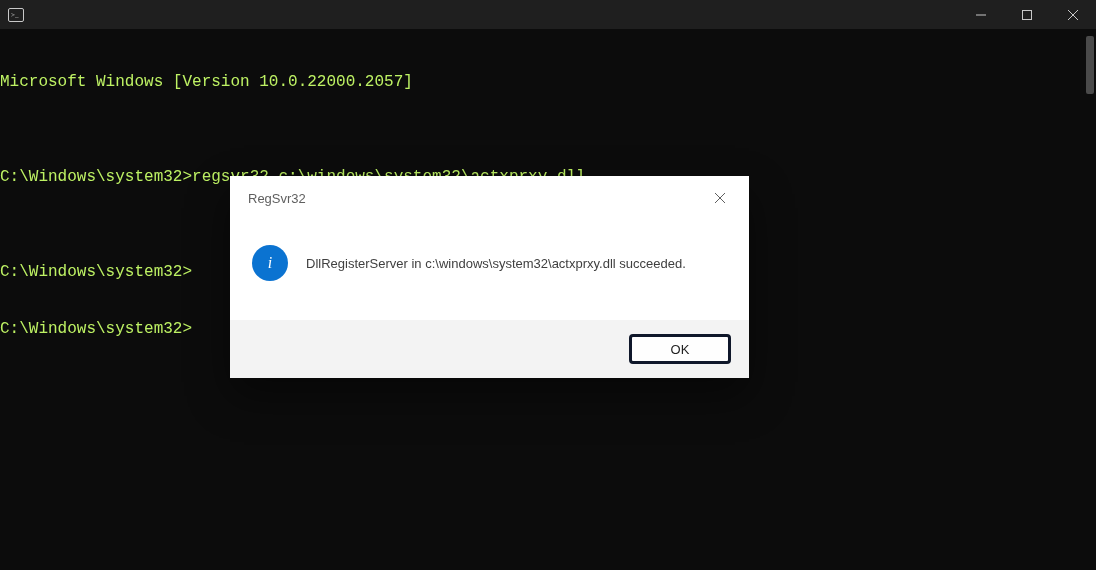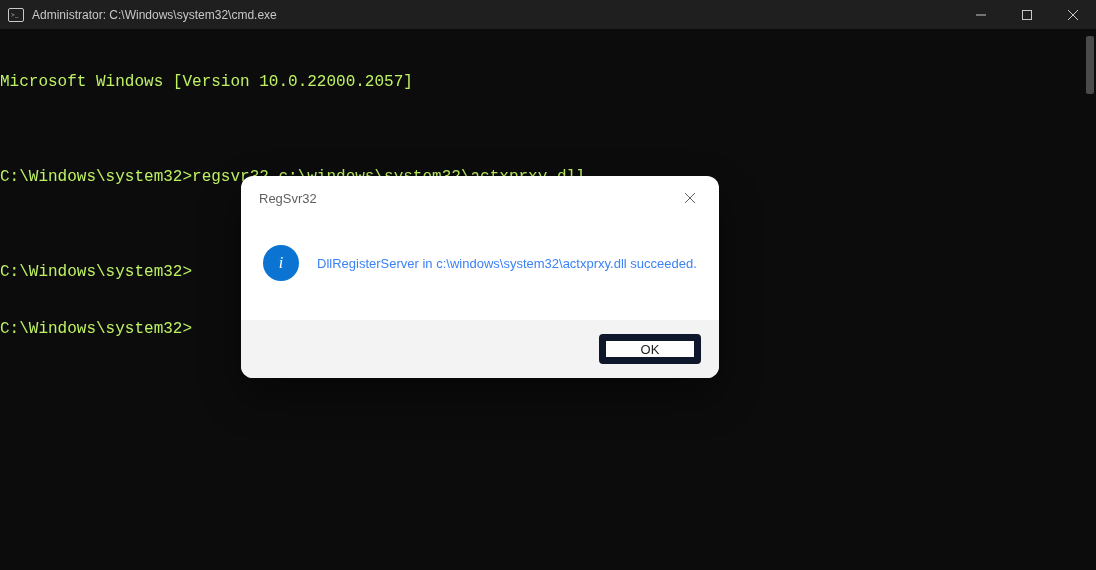--- a/index.html
+++ b/index.html
@@ -55,25 +55,25 @@
       position: absolute;
       right: 2px;
       top: 36px;
       width: 8px;
       height: 58px;
       background: #4a4a4a;
       border-radius: 2px;
     }
     .dialog {
       position: absolute;
-      left: 241px;
+      left: 230px;
       top: 176px;
-      width: 478px;
+      width: 519px;
       background: #fff;
-      border-radius: 12px;
+      border-radius: 0;
       box-shadow: 0 18px 40px rgba(0,0,0,.45);
       overflow: hidden;
     }
     .dialog-titlebar {
       height: 44px;
       display: flex;
       align-items: center;
       padding: 0 14px 0 18px;
       color: #5f5f5f;
       font-size: 13px;
@@ -104,54 +104,53 @@
       align-items: center;
       justify-content: center;
       font-family: Georgia, serif;
       font-style: italic;
       font-size: 16px;
       flex-shrink: 0;
       margin-right: 18px;
     }
     .dialog-message {
       font-size: 13px;
-      color: #3b82f6;
+      color: #404040;
       text-align: center;
     }
     .dialog-footer {
       background: #f3f3f3;
       padding: 14px 18px;
       display: flex;
       justify-content: flex-end;
     }
     .ok-btn {
       min-width: 102px;
       height: 30px;
       background: #fefefe;
-      border: 7px solid #0f172a;
+      border: 3px solid #0f172a;
       border-radius: 4px;
       font-size: 13px;
       color: #222;
       cursor: default;
       display: flex;
       align-items: center;
       justify-content: center;
     }
   </style>
 </head>
 <body>
 
 <div class="titlebar">
   <span class="titlebar-icon">
     <svg width="16" height="14" viewBox="0 0 16 14">
       <rect x="0.5" y="0.5" width="15" height="13" rx="1.5" fill="none" stroke="#c8c8c8" stroke-width="1"></rect>
       <text x="3" y="9" font-size="7" fill="#c8c8c8" font-family="Consolas">&gt;_</text>
     </svg>
   </span>
-  <span class="titlebar-title">Administrator: C:\Windows\system32\cmd.exe</span>
   <span class="titlebar-spacer"></span>
   <div class="win-controls">
     <div class="win-btn">
       <svg width="10" height="10" viewBox="0 0 10 10">
           <line x1="0" y1="5" x2="10" y2="5" stroke="#c8c8c8" stroke-width="1"></line>
         </svg>
     </div>
     <div class="win-btn">
       <svg width="10" height="10" viewBox="0 0 10 10">
           <rect x="0.5" y="0.5" width="9" height="9" fill="none" stroke="#c8c8c8" stroke-width="1"></rect>

